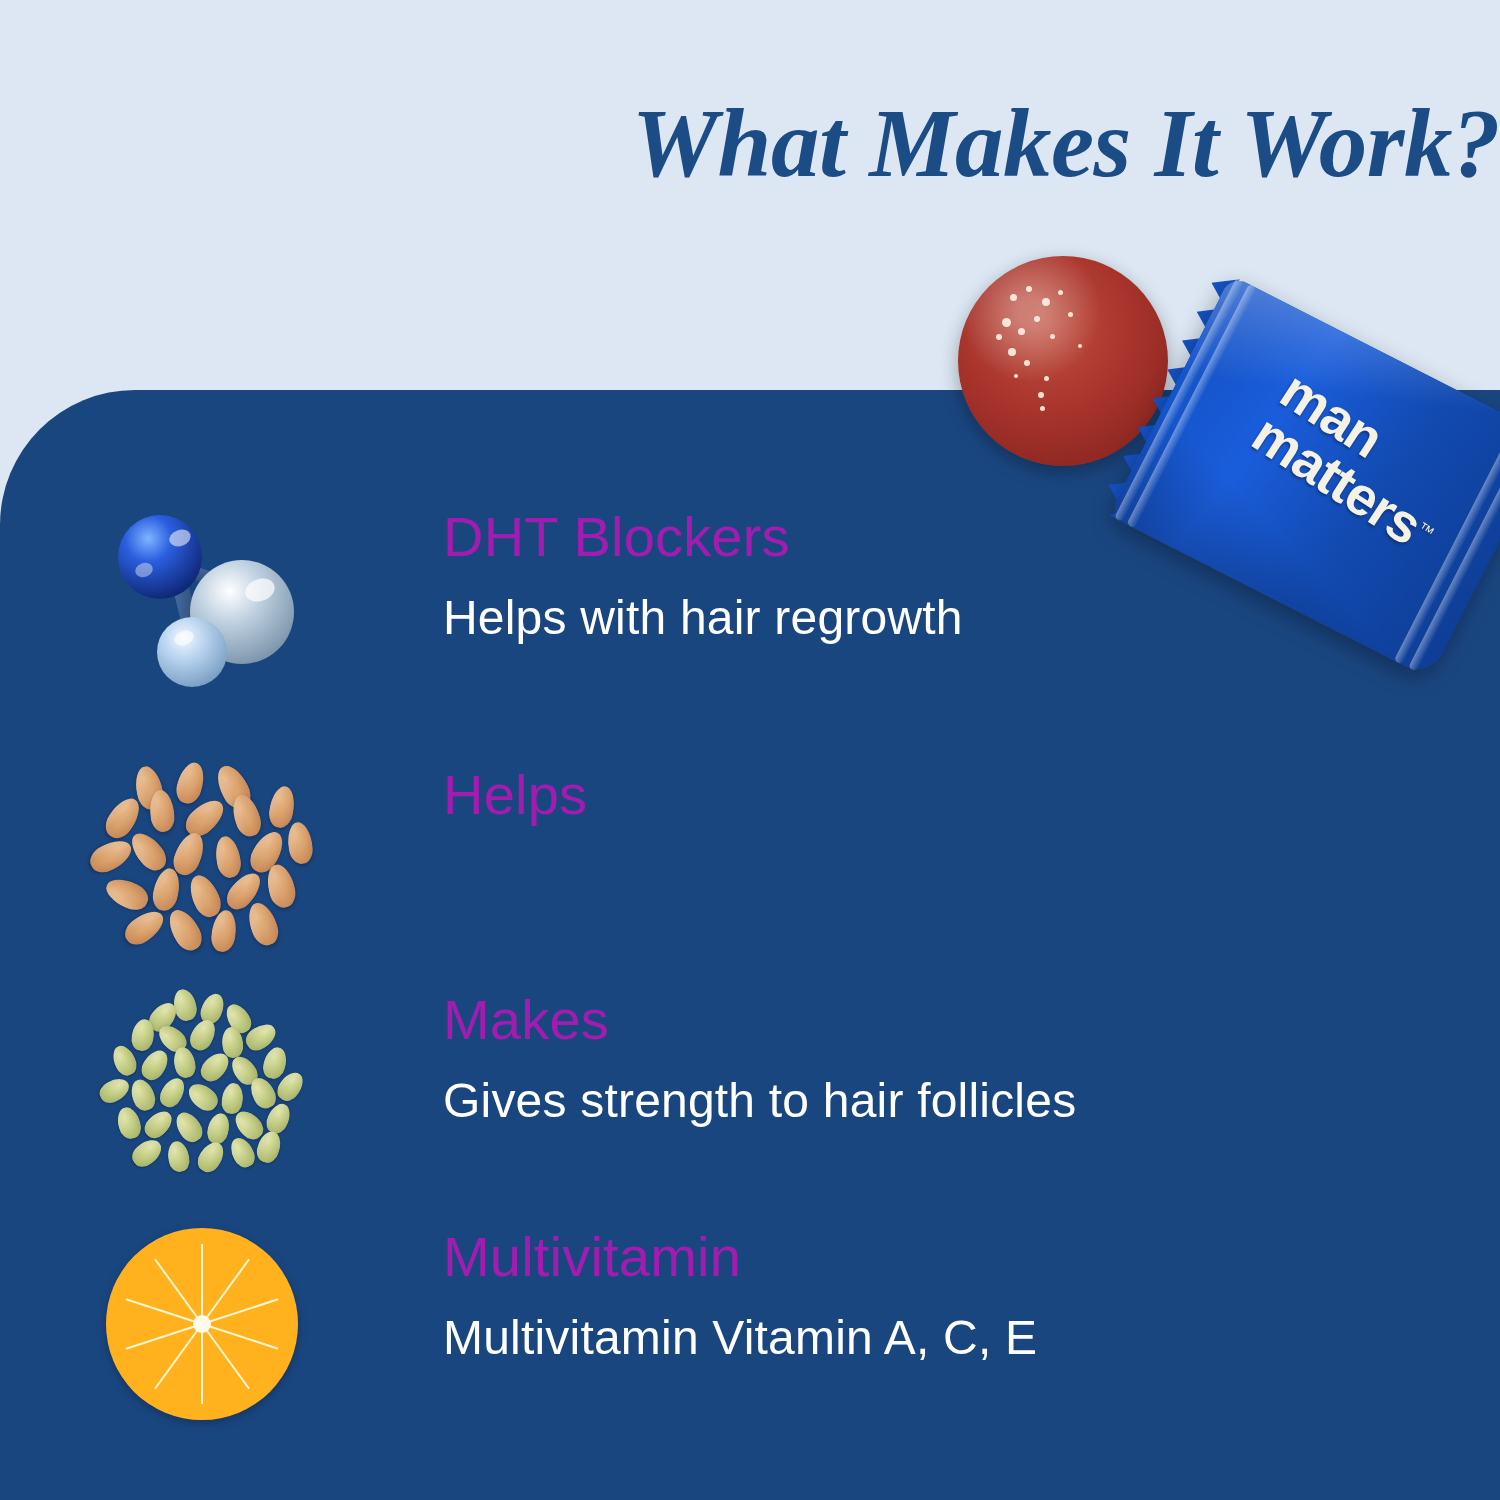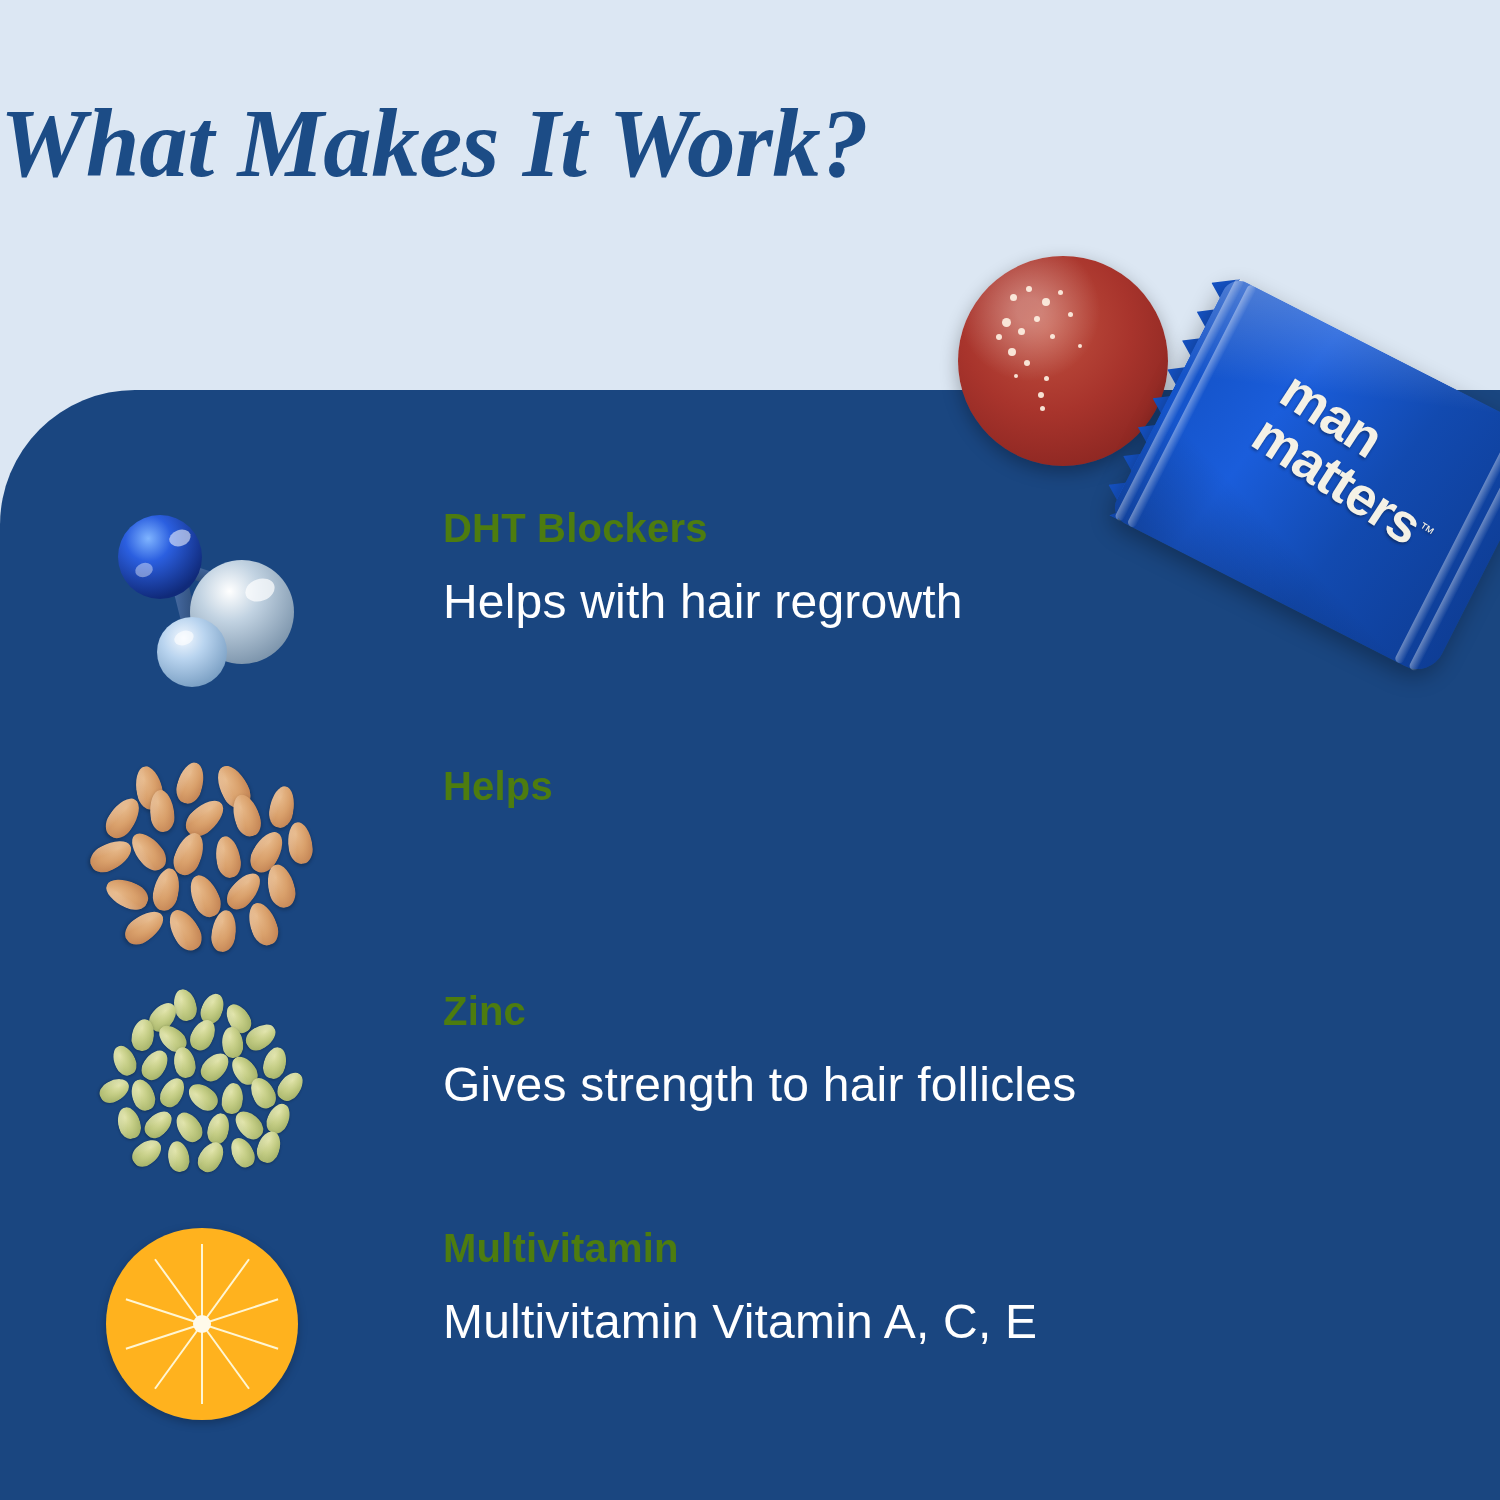--- a/index.html
+++ b/index.html
@@ -12,21 +12,21 @@
   #stage {
     position:relative;
     width:1500px; height:1500px;
     background:#dce7f3;
   }
 
   
   #headline {
     position:absolute;
     top:88px; left:0; width:1500px;
-    text-align:left;
+    text-align:right;
     font-family:"Liberation Serif", serif;
     font-style:italic;
     font-weight:700;
     font-size:97px;
     letter-spacing:-0.5px;
     color:#1c4c86;
     white-space:nowrap;
   }
 
   
@@ -54,23 +54,23 @@
     left:92px; top:0;
     width:240px; height:200px;
   }
   .row .txt {
     position:absolute;
     left:443px; top:6px;
     width:1000px;
   }
   .label {
     display:block;
-    font-size:40px;
-    font-weight:700;
-    color:#4d7c0f;
+    font-size:56px;
+    font-weight:400;
+    color:#a21caf;
     line-height:1.02;
     letter-spacing:0.2px;
     white-space:nowrap;
   }
   .desc {
     display:block;
     margin-top:28px;
     font-size:48px;
     font-weight:400;
     color:#ffffff;
@@ -364,21 +364,21 @@
           <span class="nut pumpkin" style="left:146px;top:124px;width:22px;height:32px;transform:rotate(-44deg);"></span>
           <span class="nut pumpkin" style="left:176px;top:118px;width:21px;height:31px;transform:rotate(24deg);"></span>
           <span class="nut pumpkin" style="left:44px;top:152px;width:22px;height:32px;transform:rotate(52deg);"></span>
           <span class="nut pumpkin" style="left:76px;top:156px;width:21px;height:31px;transform:rotate(-10deg);"></span>
           <span class="nut pumpkin" style="left:108px;top:156px;width:22px;height:32px;transform:rotate(32deg);"></span>
           <span class="nut pumpkin" style="left:140px;top:152px;width:21px;height:31px;transform:rotate(-26deg);"></span>
           <span class="nut pumpkin" style="left:166px;top:146px;width:22px;height:32px;transform:rotate(18deg);"></span>
         </div>
       </div>
       <div class="txt">
-        <span class="label">Zinc</span>
+        <span class="label">Makes</span>
         <span class="desc">Gives strength to hair follicles</span>
       </div>
     </div>
 
     <div class="row" id="row-3">
       <div class="icon-wrap">
         <div class="orange-slice">
           <span class="seg" style="transform:translate(-50%,0) rotate(0deg);"></span>
           <span class="seg" style="transform:translate(-50%,0) rotate(36deg);"></span>
           <span class="seg" style="transform:translate(-50%,0) rotate(72deg);"></span>

